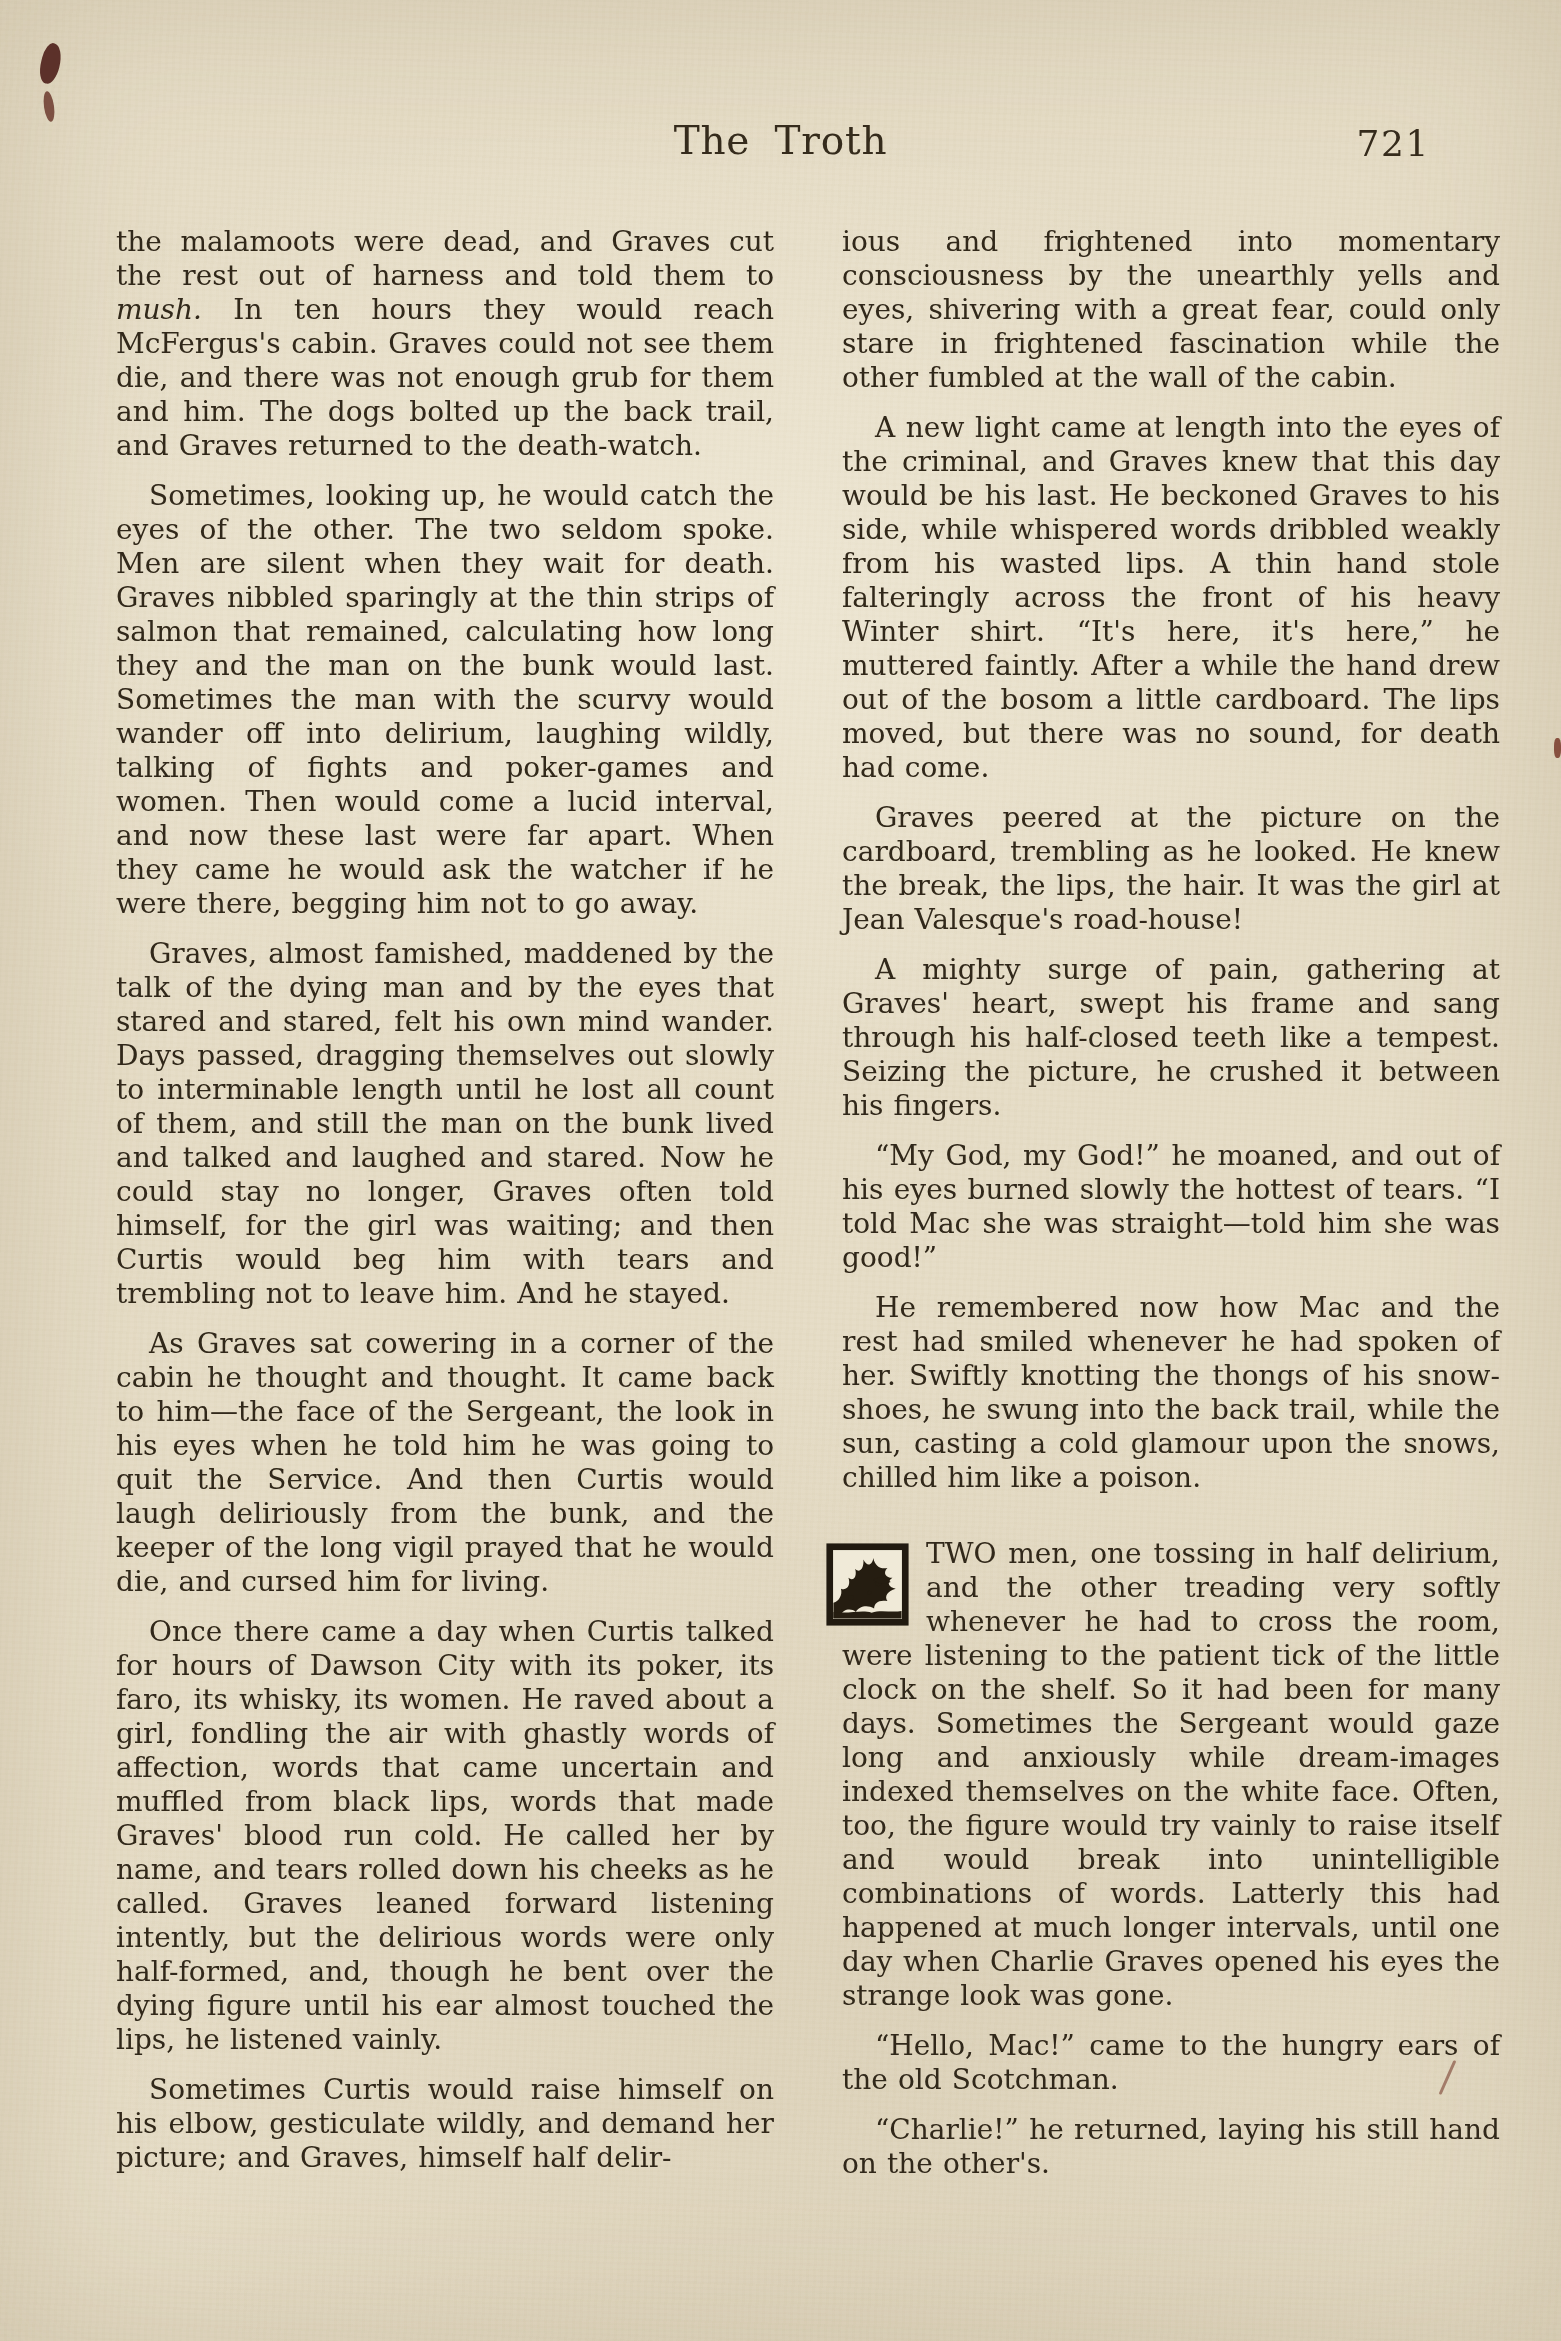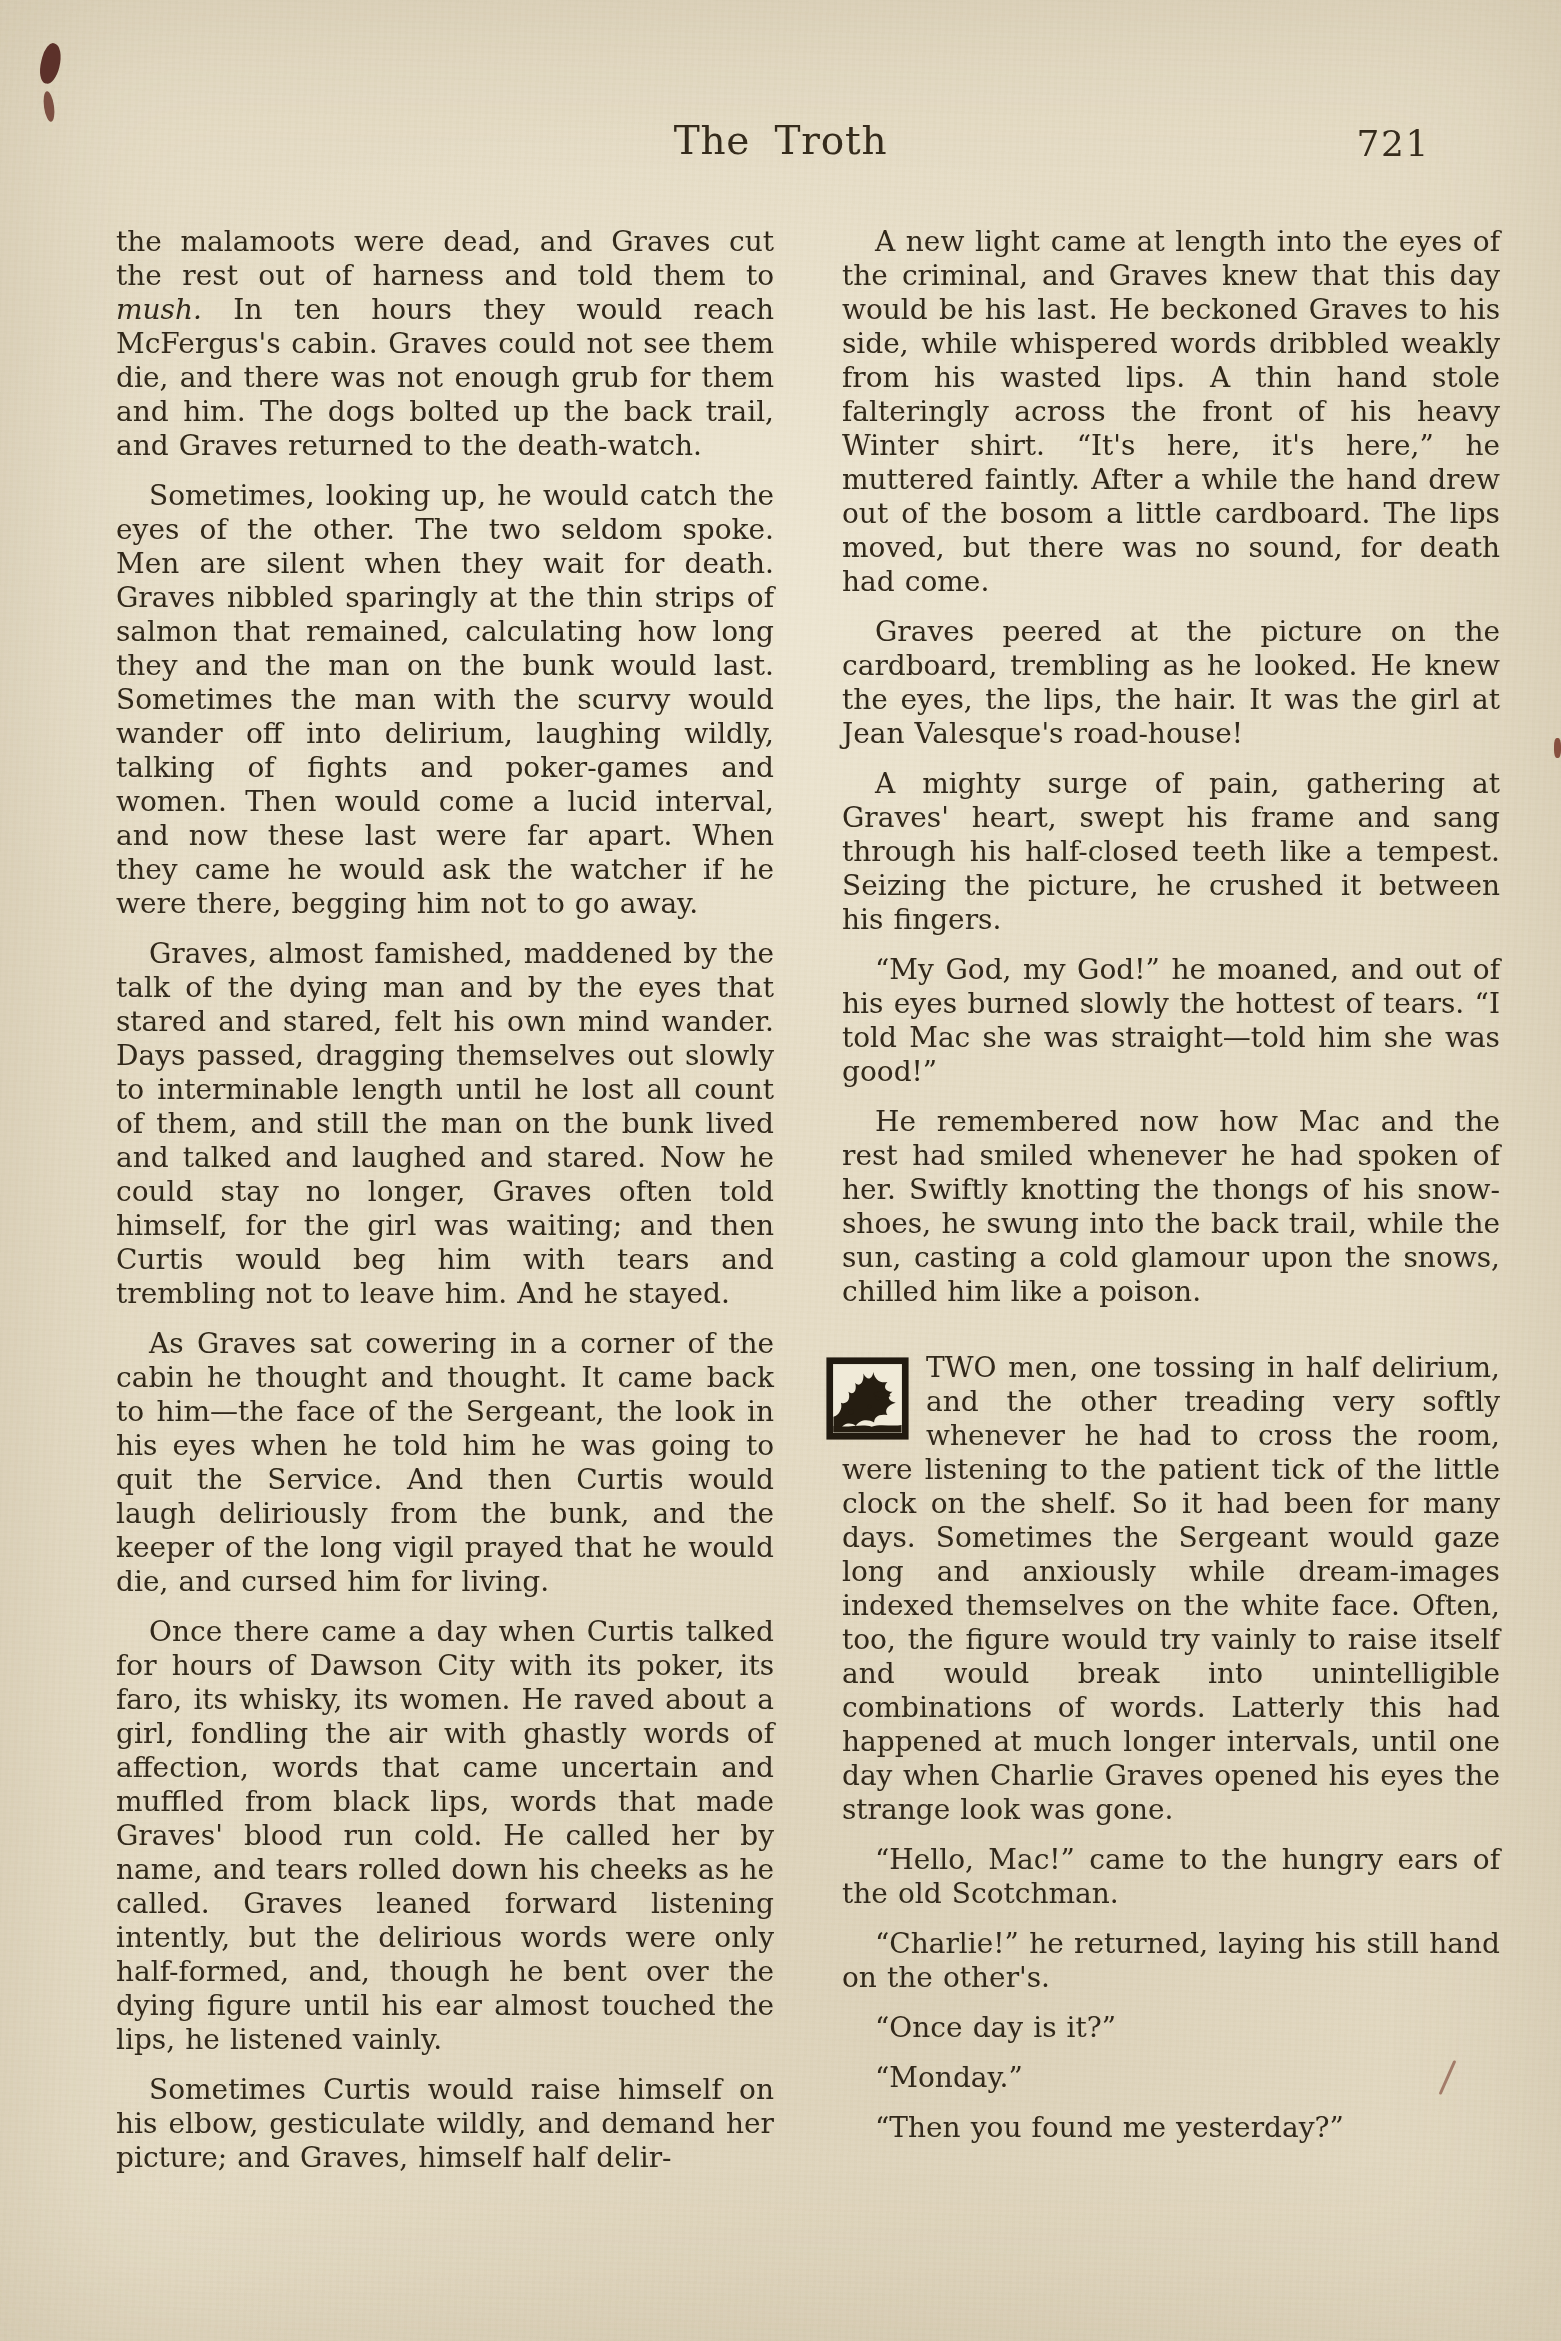--- a/index.html
+++ b/index.html
@@ -66,22 +66,23 @@
       <p class="para"><span>the malamoots were dead, and Graves cut the rest out of harness and told them to </span><span class="it">mush.</span><span>  In ten hours they would reach McFergus's cabin.  Graves could not see them die, and there was not enough grub for them and him.  The dogs bolted up the back trail, and Graves returned to the death-watch.</span></p>
       <p class="para indent"><span>Sometimes, looking up, he would catch the eyes of the other.  The two seldom spoke.  Men are silent when they wait for death.  Graves nibbled sparingly at the thin strips of salmon that remained, calculating how long they and the man on the bunk would last.  Sometimes the man with the scurvy would wander off into delirium, laughing wildly, talking of fights and poker-games and women.  Then would come a lucid interval, and now these last were far apart.  When they came he would ask the watcher if he were there, begging him not to go away.</span></p>
       <p class="para indent"><span>Graves, almost famished, maddened by the talk of the dying man and by the eyes that stared and stared, felt his own mind wander.  Days passed, dragging themselves out slowly to interminable length until he lost all count of them, and still the man on the bunk lived and talked and laughed and stared.  Now he could stay no longer, Graves often told himself, for the girl was waiting; and then Curtis would beg him with tears and trembling not to leave him.  And he stayed.</span></p>
       <p class="para indent"><span>As Graves sat cowering in a corner of the cabin he thought and thought.  It came back to him—the face of the Sergeant, the look in his eyes when he told him he was going to quit the Service.  And then Curtis would laugh deliriously from the bunk, and the keeper of the long vigil prayed that he would die, and cursed him for living.</span></p>
       <p class="para indent"><span>Once there came a day when Curtis talked for hours of Dawson City with its poker, its faro, its whisky, its women.  He raved about a girl, fondling the air with ghastly words of affection, words that came uncertain and muffled from black lips, words that made Graves' blood run cold.  He called her by name, and tears rolled down his cheeks as he called.  Graves leaned forward listening intently, but the delirious words were only half-formed, and, though he bent over the dying figure until his ear almost touched the lips, he listened vainly.</span></p>
       <p class="para indent"><span>Sometimes Curtis would raise himself on his elbow, gesticulate wildly, and demand her picture; and Graves, himself half delir-</span></p>
     </div>
 
   <div class="col col-right">
     <div id="right-top">
+        <p class="para"><span>ious and frightened into momentary consciousness by the unearthly yells and eyes, shivering with a great fear, could only stare in frightened fascination while the other fumbled at the wall of the cabin.</span></p>
         <p class="para indent"><span>A new light came at length into the eyes of the criminal, and Graves knew that this day would be his last.  He beckoned Graves to his side, while whispered words dribbled weakly from his wasted lips.  A thin hand stole falteringly across the front of his heavy Winter shirt.  “It's here, it's here,” he muttered faintly.  After a while the hand drew out of the bosom a little cardboard.  The lips moved, but there was no sound, for death had come.</span></p>
-        <p class="para indent"><span>Graves peered at the picture on the cardboard, trembling as he looked.  He knew the eyes, the lips, the hair.  It was the girl at Jean Valesque's road-house!</span></p>
+        <p class="para indent"><span>Graves peered at the picture on the cardboard, trembling as he looked.  He knew the break, the lips, the hair.  It was the girl at Jean Valesque's road-house!</span></p>
         <p class="para indent"><span>A mighty surge of pain, gathering at Graves' heart, swept his frame and sang through his half-closed teeth like a tempest.  Seizing the picture, he crushed it between his fingers.</span></p>
         <p class="para indent"><span>“My God, my God!” he moaned, and out of his eyes burned slowly the hottest of tears.  “I told Mac she was straight—told him she was good!”</span></p>
         <p class="para indent"><span>He remembered now how Mac and the rest had smiled whenever he had spoken of her.  Swiftly knotting the thongs of his snow-shoes, he swung into the back trail, while the sun, casting a cold glamour upon the snows, chilled him like a poison.</span></p>
       </div>
     <div class="story-start" id="story-start">
       <span class="ornament">
         <svg viewBox="0 0 100 100" xmlns="http://www.w3.org/2000/svg">
           <rect x="4.5" y="4.5" width="91" height="91" fill="#f0ead8" stroke="#211a10" stroke-width="8"></rect>
           <path fill="#251d11" d="M9,91 L9,72 C16,70 20,62 18,55 C26,58 30,50 27,42 C33,47 38,40 35,31 C42,38 46,28 45,20 C50,30 56,26 57,18 C59,28 66,32 74,30 C68,36 72,42 80,42 C72,48 76,54 84,55 C74,58 70,64 74,70 C64,68 58,72 58,79 C50,74 40,76 36,83 C30,78 20,80 18,87 C15,84 12,86 9,91 Z"></path>
           <path fill="#251d11" d="M9,91 L91,91 L91,82 C78,84 66,80 55,84 C42,80 28,86 9,83 Z"></path>

